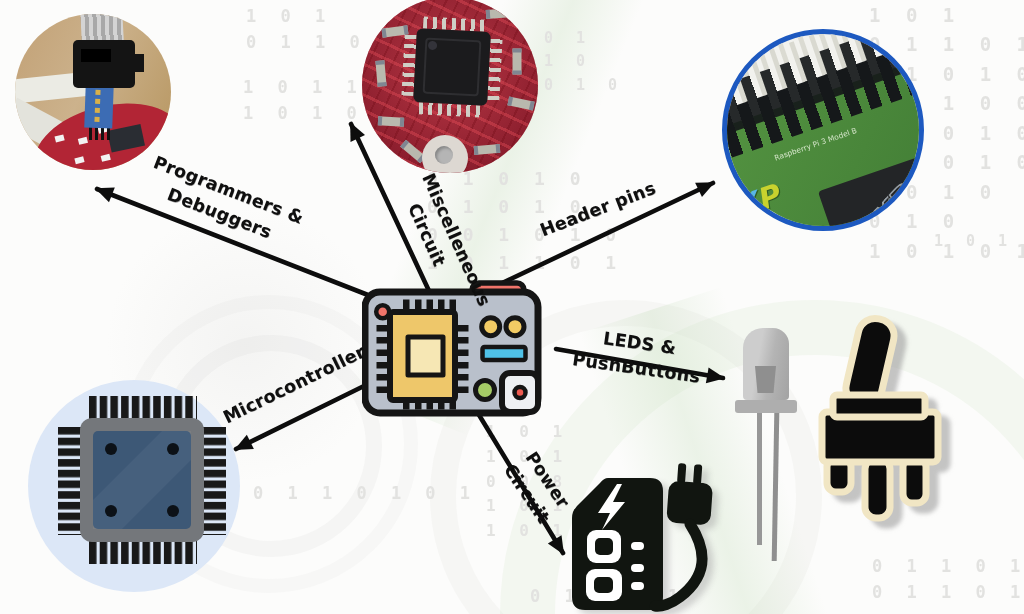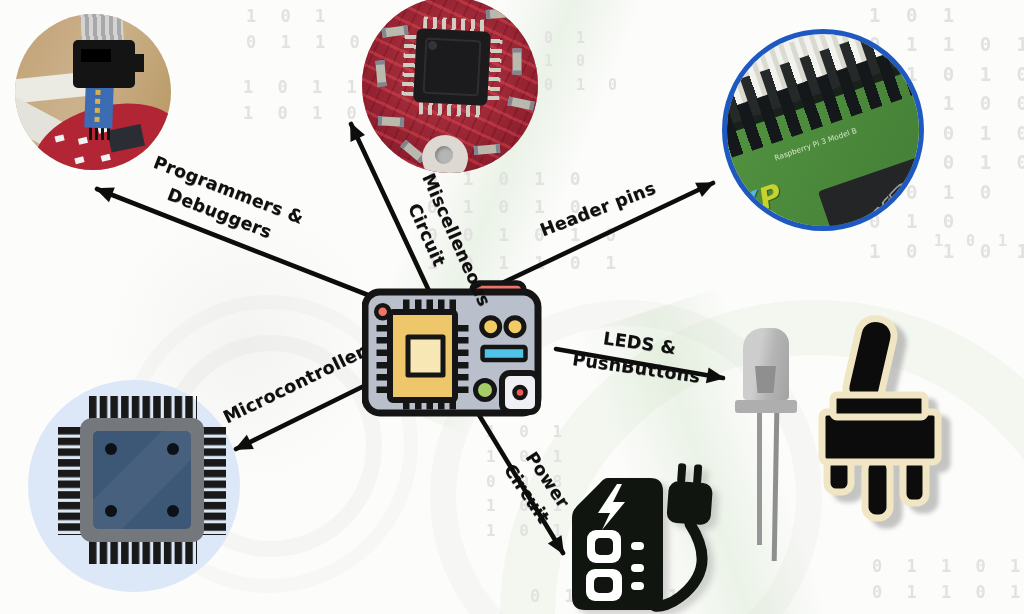--- a/index.html
+++ b/index.html
@@ -326,16 +326,17 @@
         <circle cx="121" cy="121" r="6"></circle>
     </g>
   </svg>
 
 <div class="binary" style="left: 246px; top: 3px; font-size: 17px;"><div>1 0 1</div><div>0 1 1 0 1</div></div>
     <div class="binary" style="left: 243px; top: 74px; font-size: 17px;"><div>1 0 1 1 0</div><div>1 0 1 0</div></div>
     <div class="binary" style="left: 869px; top: 1px; font-size: 19px;"><div>1 0 1</div><div>0 1 1 0 1</div><div>1 1 0 1 0</div><div>0 1 1 0 0</div><div>1 0 0 1 0</div><div>0 1 0 1 0</div><div>1 0 1 0</div><div>0 1 0</div><div>1 0 1 0 1</div></div>
     <div class="binary" style="left: 544px; top: 27px; font-size: 15px;"><div>0 1</div><div>1 0</div><div>0 1 0</div></div>
     <div class="binary" style="left: 427px; top: 165px; font-size: 18px;"><div>0 1 0 1 0</div><div>0 1 0 1 0</div><div>0 0 1 0 1 0</div><div>1 0 1 1 0 1</div></div>
     <div class="binary" style="left: 486px; top: 420px; font-size: 16px;"><div>1 0 1</div><div>1 0 1</div><div>0 0 8</div><div>1 0 1 0</div><div>1 0 1</div></div>
+    <div class="binary" style="left: 253px; top: 480px; font-size: 17px;"><div>0 1 1 0 1 0 1</div></div>
     <div class="binary" style="left: 530px; top: 583px; font-size: 17px;"><div>0 1 1 0 1</div></div>
     <div class="binary" style="left: 872px; top: 553px; font-size: 17px;"><div>0 1 1 0 1 0</div><div>0 1 1 0 1</div></div>
     <div class="binary" style="left: 934px; top: 230px; font-size: 15px;"><div>1 0 1</div></div>
   </div>
 
 </body></html>

